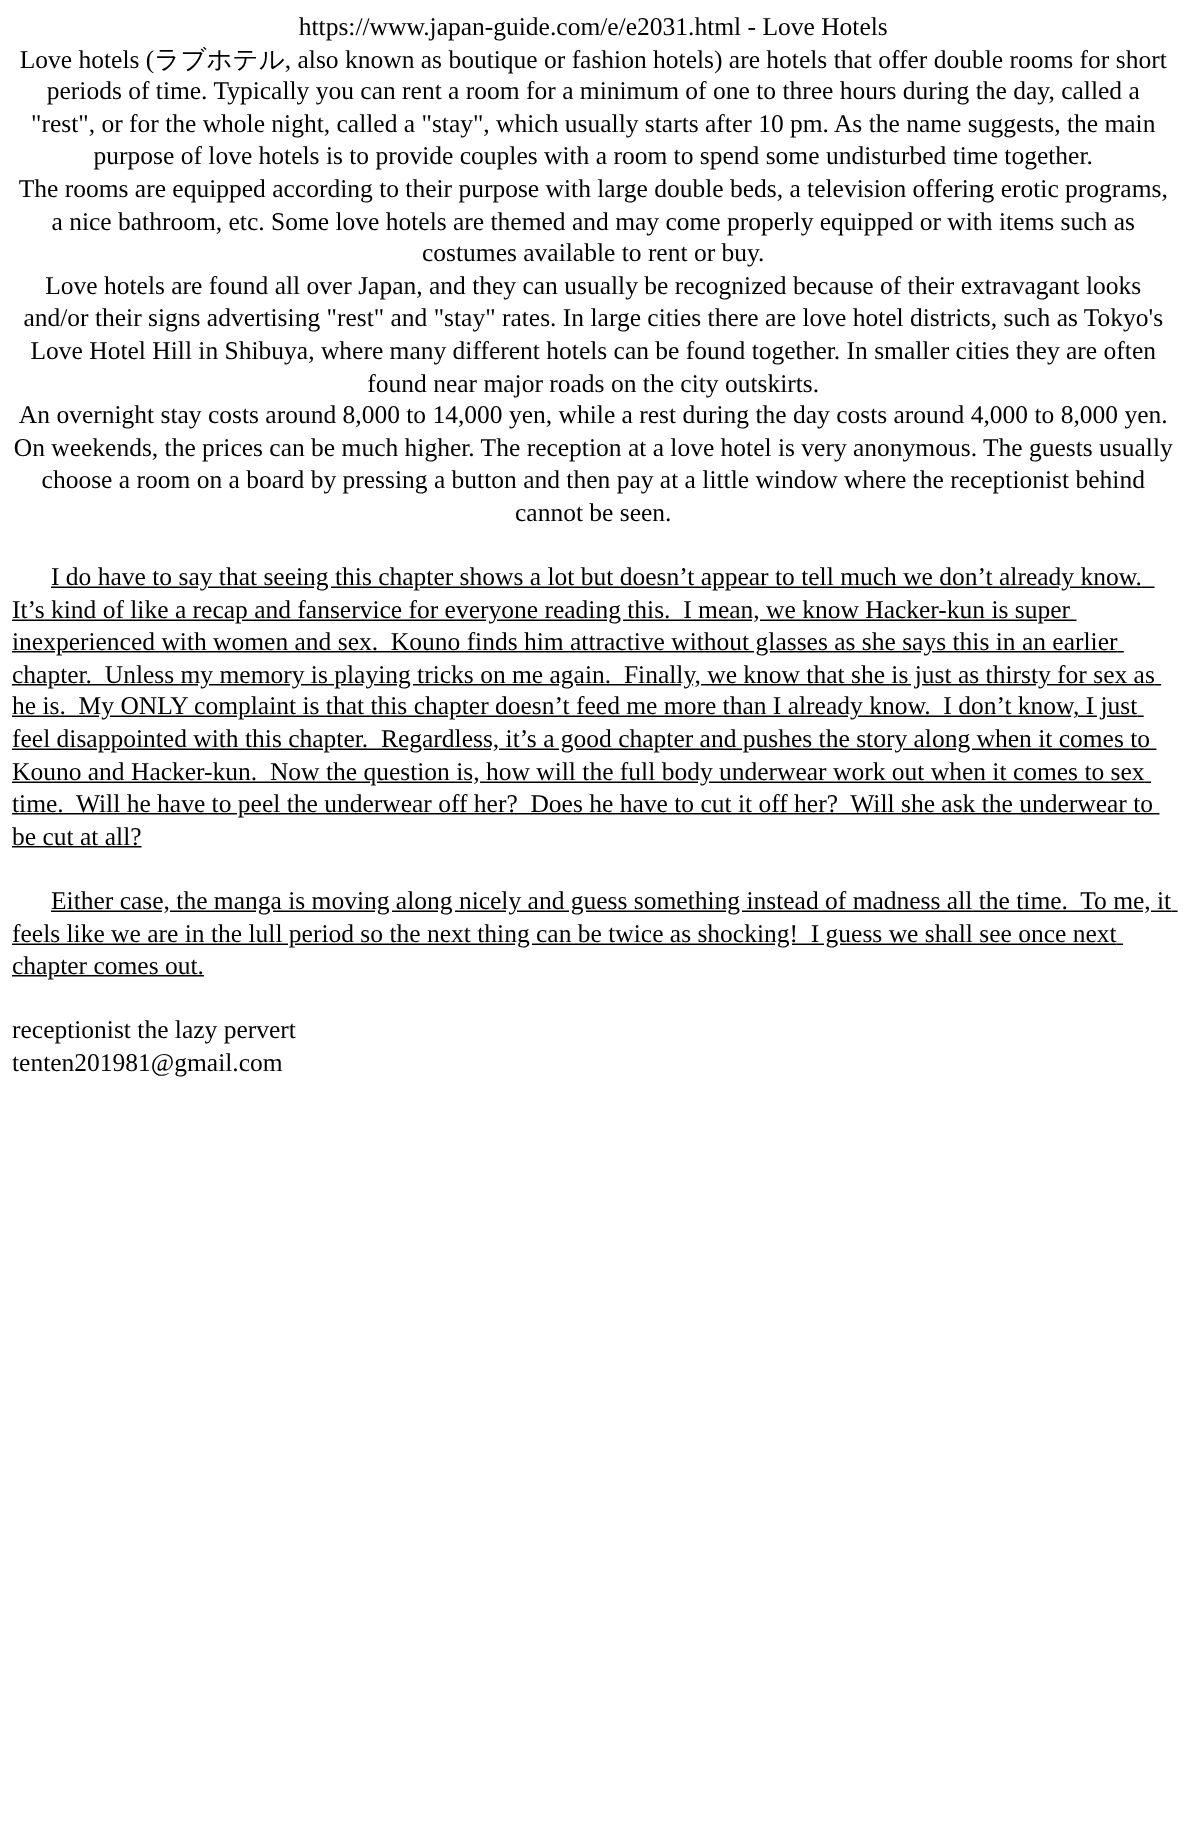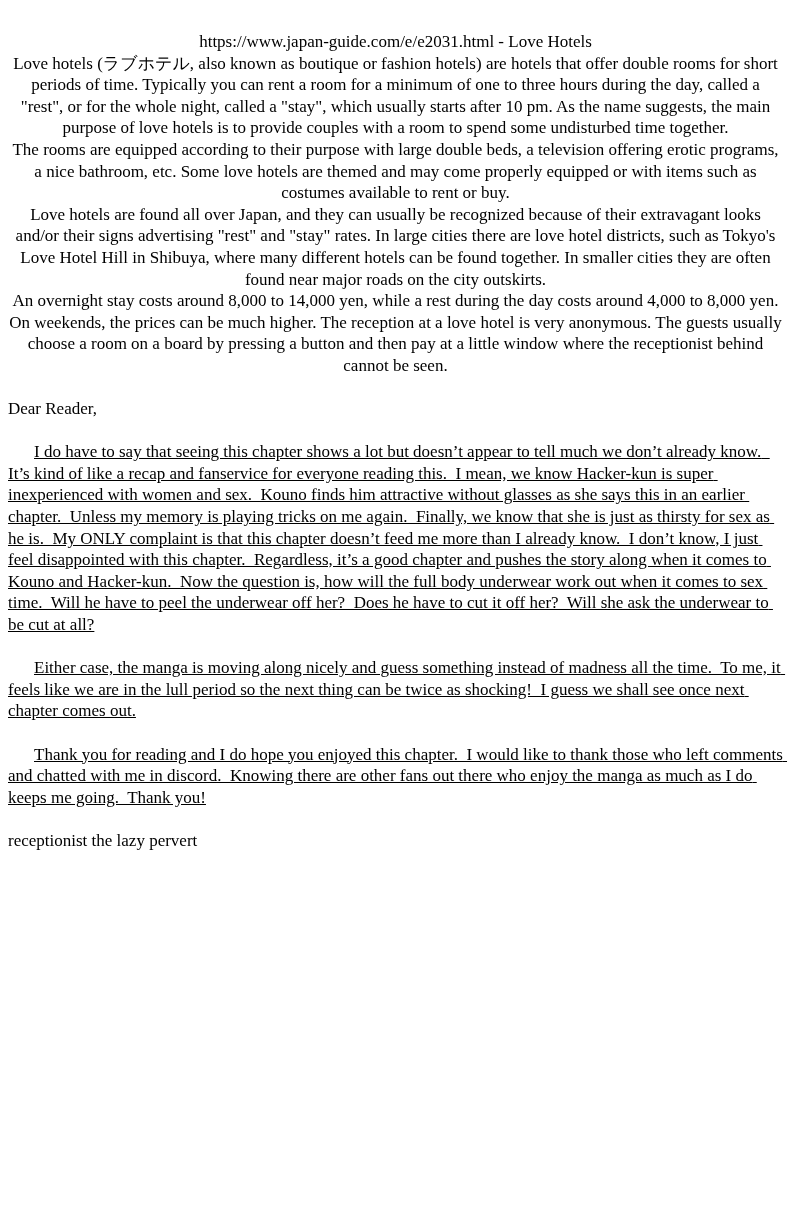--- a/index.html
+++ b/index.html
@@ -11,21 +11,20 @@
     width: 792px;
     height: 1224px;
     overflow: hidden;
     color: #000000;
     font-family: "Liberation Serif", "DejaVu Serif", serif;
     font-size: 17px;
     line-height: 21.6px;
   }
   .page {
     padding: 7px 9px 0 8px;
-    margin-top: 24px;
   }
   p {
     margin: 0;
   }
   .quote {
     text-align: center;
   }
   .letter {
     text-align: left;
   }
@@ -50,22 +49,21 @@
 
   <div class="quote">
     <p>https://www.japan-guide.com/e/e2031.html - Love Hotels</p>
     <p>Love hotels (ラブホテル, also known as boutique or fashion hotels) are hotels that offer double rooms for short periods of time. Typically you can rent a room for a minimum of one to three hours during the day, called a "rest", or for the whole night, called a "stay", which usually starts after 10 pm. As the name suggests, the main purpose of love hotels is to provide couples with a room to spend some undisturbed time together.</p>
     <p>The rooms are equipped according to their purpose with large double beds, a television offering erotic programs, a nice bathroom, etc. Some love hotels are themed and may come properly equipped or with items such as costumes available to rent or buy.</p>
     <p>Love hotels are found all over Japan, and they can usually be recognized because of their extravagant looks and/or their signs advertising "rest" and "stay" rates. In large cities there are love hotel districts, such as Tokyo's Love Hotel Hill in Shibuya, where many different hotels can be found together. In smaller cities they are often found near major roads on the city outskirts.</p>
     <p>An overnight stay costs around 8,000 to 14,000 yen, while a rest during the day costs around 4,000 to 8,000 yen. On weekends, the prices can be much higher. The reception at a love hotel is very anonymous. The guests usually choose a room on a board by pressing a button and then pay at a little window where the receptionist behind cannot be seen.</p>
   </div>
 
   <div class="letter">
-    <p class="para">Dear Reader,</p>
     <p class="para indented">I do have to say that seeing this chapter shows a lot but doesn’t appear to tell much we don’t already know.  It’s kind of like a recap and fanservice for everyone reading this.  I mean, we know Hacker-kun is super inexperienced with women and sex.  Kouno finds him attractive without glasses as she says this in an earlier chapter.  Unless my memory is playing tricks on me again.  Finally, we know that she is just as thirsty for sex as he is.  My ONLY complaint is that this chapter doesn’t feed me more than I already know.  I don’t know, I just feel disappointed with this chapter.  Regardless, it’s a good chapter and pushes the story along when it comes to Kouno and Hacker-kun.  Now the question is, how will the full body underwear work out when it comes to sex time.  Will he have to peel the underwear off her?  Does he have to cut it off her?  Will she ask the underwear to be cut at all?</p>
     <p class="para indented">Either case, the manga is moving along nicely and guess something instead of madness all the time.  To me, it feels like we are in the lull period so the next thing can be twice as shocking!  I guess we shall see once next chapter comes out.</p>
-    <p class="para indented">Thank you for reading and I do hope you enjoyed this chapter.  I would like to thank those who left comments and chatted with me in discord.  Knowing there are other fans out there who enjoy the manga as much as I do keeps me going.  Thank you!</p>
     <div class="sig">
       <p>receptionist the lazy pervert</p>
+      <p>tenten201981@gmail.com</p>
     </div>
   </div>
 
 </div>
 
 </body></html>

